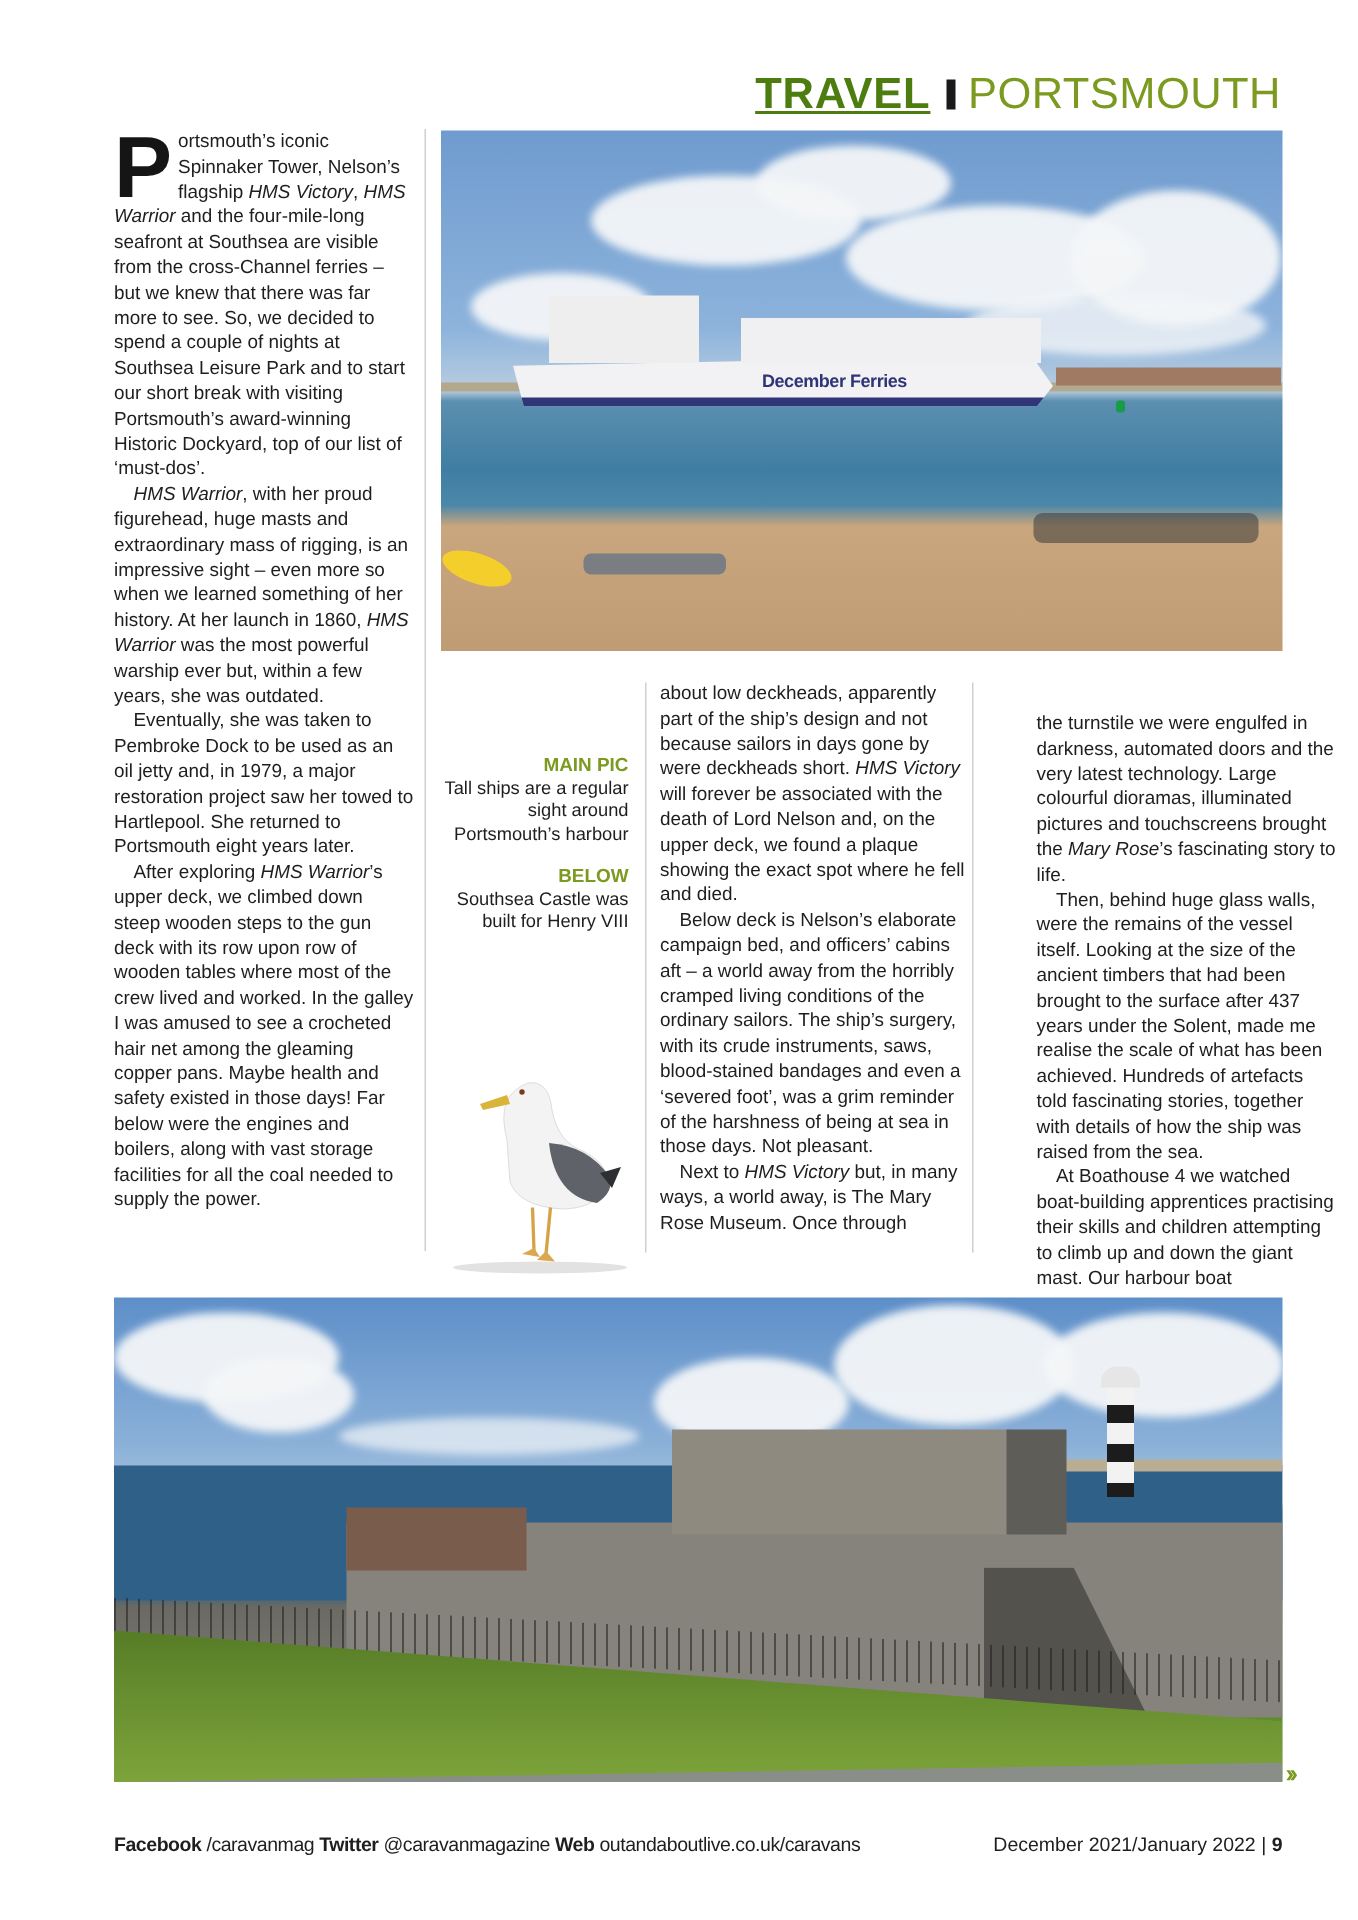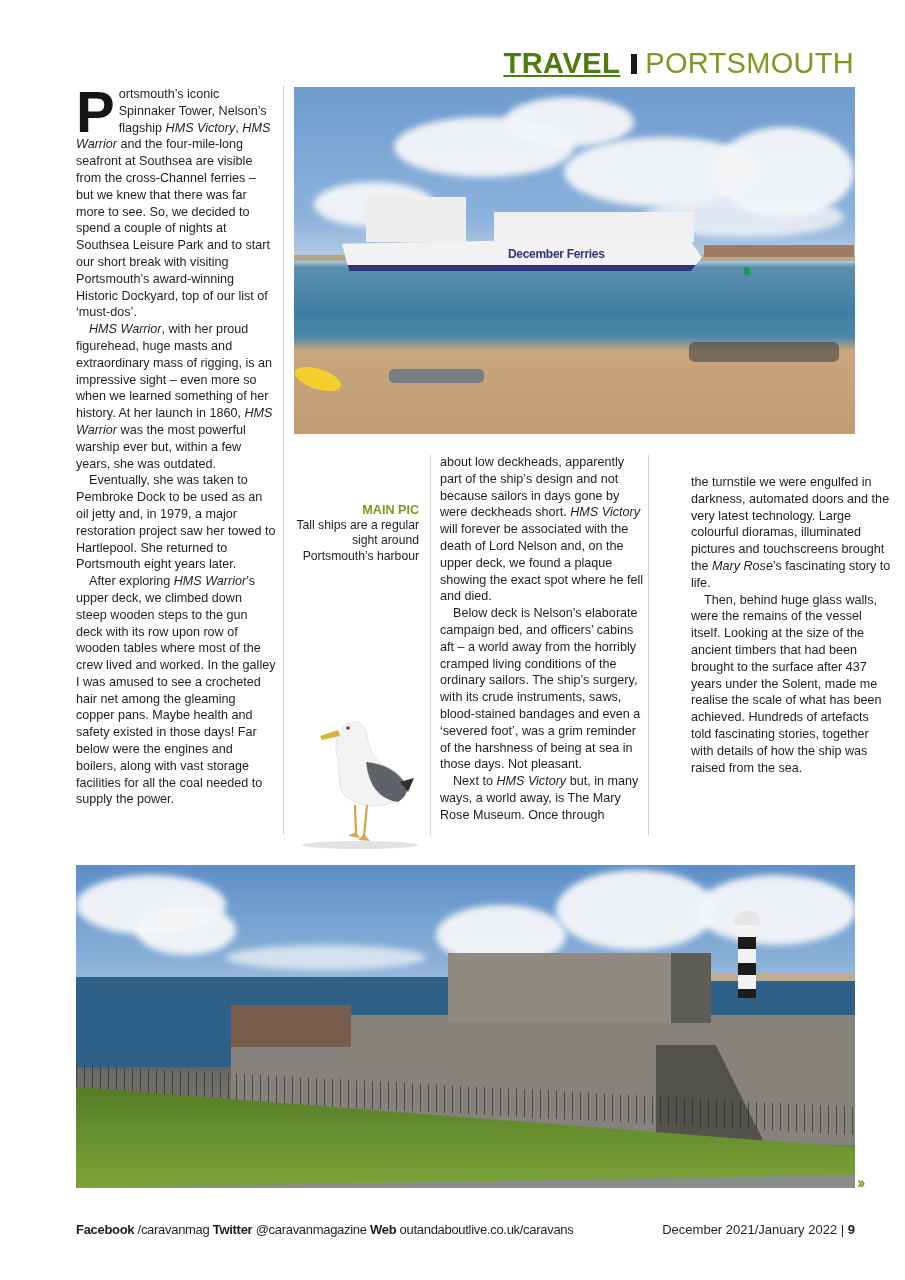--- a/index.html
+++ b/index.html
@@ -88,20 +88,24 @@
   <div style="position:absolute; left:0; top:282px; width:48px; height:20px; background:#f4cf2b; border-radius:50%; transform:rotate(18deg);"></div>
   <div style="position:absolute; left:395px; top:255px; width:150px; height:20px; background:#3b3b3b; opacity:0.55; border-radius:6px;"></div>
   <div style="position:absolute; left:95px; top:282px; width:95px; height:14px; background:#3d5f88; opacity:0.55; border-radius:5px;"></div>
 </div>
 
 <div class="captions">
   <div class="cap">
     <div class="cap-title">MAIN PIC</div>
     <div>Tall ships are a regular sight around Portsmouth’s harbour</div>
   </div>
+  <div class="cap">
+    <div class="cap-title">BELOW</div>
+    <div>Southsea Castle was built for Henry VIII</div>
+  </div>
 </div>
 
 <svg class="gull" viewBox="0 0 130 150">
   <ellipse cx="60" cy="145" rx="58" ry="4" fill="#e2e2e2"></ellipse>
   <path d="M38 60 Q30 30 52 22 Q66 20 68 40 Q72 62 90 68 Q108 78 104 92 Q96 106 74 106 Q46 104 40 88 Z" fill="#f3f3f3" stroke="#d9d9d9" stroke-width="0.6"></path>
   <path d="M66 62 Q92 64 106 84 Q110 94 98 102 Q84 100 76 90 Q68 80 66 62 Z" fill="#5f6268"></path>
   <path d="M100 82 L114 78 L108 92 Z" fill="#2d2f33"></path>
   <path d="M38 30 L20 36 L22 40 L40 36 Z" fill="#d9b43a"></path>
   <circle cx="48" cy="28" r="1.8" fill="#7a3b1c"></circle>
   <line x1="55" y1="105" x2="56" y2="134" stroke="#d4a444" stroke-width="2.2"></line>
@@ -122,20 +126,21 @@
   </p>
 </div>
 
 <div class="vline" style="left:648px; top:455px; height:380px;"></div>
 
 <div class="col" id="col3">
   <p class="first">
     <span>the turnstile we were engulfed in darkness, automated doors and the very latest technology. Large colourful dioramas, illuminated pictures and touchscreens brought the </span><i>Mary Rose</i><span>’s fascinating story to life.</span>
   </p>
   <p>Then, behind huge glass walls, were the remains of the vessel itself. Looking at the size of the ancient timbers that had been brought to the surface after 437 years under the Solent, made me realise the scale of what has been achieved. Hundreds of artefacts told fascinating stories, together with details of how the ship was raised from the sea.</p>
+  <p>At Boathouse 4 we watched boat-building apprentices practising their skills and children attempting to climb up and down the giant mast. Our harbour boat</p>
 </div>
 
 <div class="photo" id="photo-castle">
   <div class="cloud" style="left:0; top:10px; width:150px; height:60px;"></div>
   <div class="cloud" style="left:60px; top:40px; width:100px; height:50px;"></div>
   <div class="cloud" style="left:360px; top:40px; width:130px; height:60px;"></div>
   <div class="cloud" style="left:480px; top:5px; width:160px; height:80px;"></div>
   <div class="cloud" style="left:620px; top:10px; width:160px; height:70px;"></div>
   <div class="cloud" style="left:150px; top:80px; width:200px; height:25px; opacity:0.7;"></div>
 

